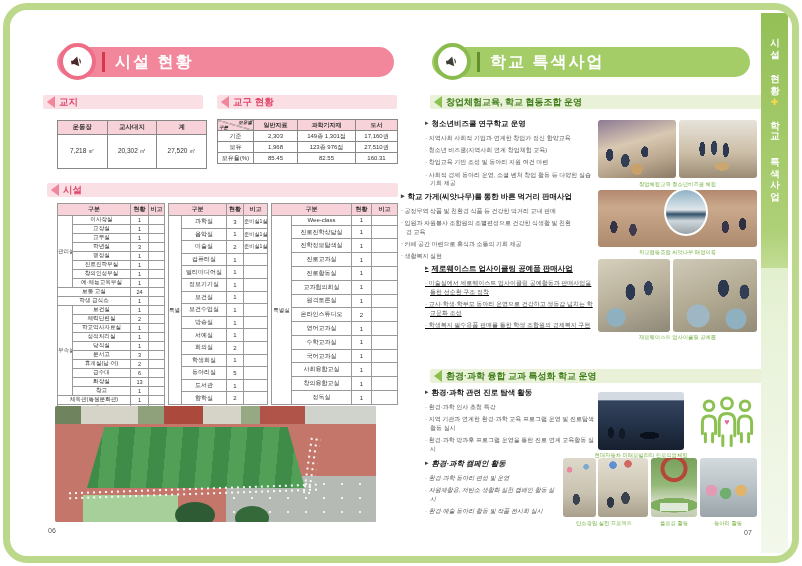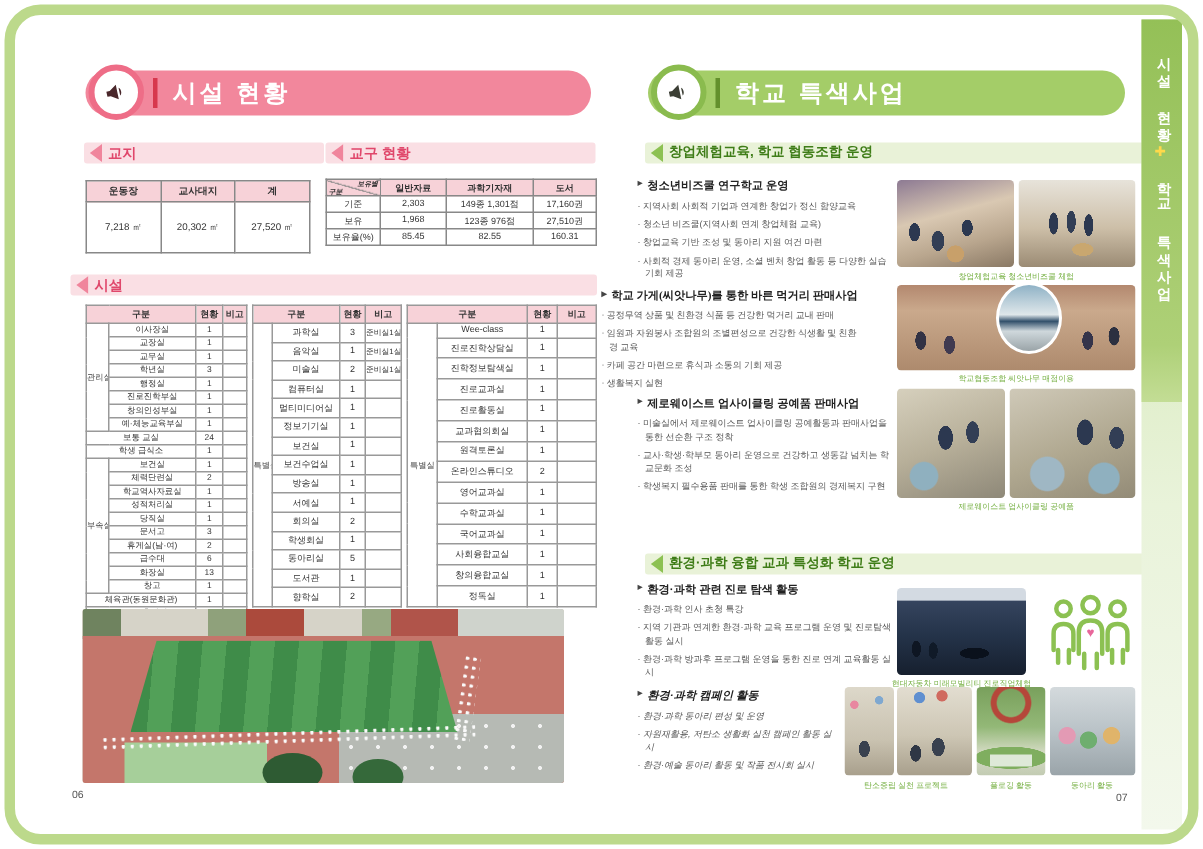--- a/index.html
+++ b/index.html
@@ -19,21 +19,21 @@
   .banner.pinkb .bar{background:#d7374d;}
   .banner.greenb{left:432px;top:47px;width:318px;background:#a4cd68;}
   .banner.greenb .bc{border:4px solid #8abb4e;}
   .banner.greenb .bar{background:#63902c;}
 
   
   .tag{position:absolute;height:14px;display:flex;align-items:center;padding-left:16px;font-weight:bold;border-radius:2px;box-sizing:border-box;}
   .tag::before{content:"";position:absolute;left:3px;top:1px;bottom:1px;width:9px;clip-path:polygon(100% 0,10% 50%,100% 100%);}
   .tag.pink{background:#fadfe4;color:#e0476b;font-size:9.5px;}
   .tag.pink::before{background:#f0859c;}
-  .gband{position:absolute;height:14px;display:flex;align-items:flex-start;padding-left:16px;font-weight:bold;
+  .gband{position:absolute;height:14px;display:flex;align-items:center;padding-left:16px;font-weight:bold;
          background:#e9f2d8;color:#3f7d18;font-size:9px;border-radius:2px;box-sizing:border-box;}
   .gband::before{content:"";position:absolute;left:3px;top:1px;bottom:1px;width:9px;clip-path:polygon(100% 0,10% 50%,100% 100%);background:#8cc152;}
 
   
   .dtable{border-collapse:collapse;position:absolute;table-layout:fixed;background:#fff;}
   .dtable th,.dtable td{border:0.5px solid #888;font-size:6.5px;text-align:center;padding:0;color:#333;}
   .dtable th{background:#f7d2d8;font-weight:bold;}
   .dtable{border-top:1.5px solid #333;border-bottom:1.5px solid #333;}
   #land-table{left:57px;top:120px;width:150px;}
   #land-table th{height:13px;}
@@ -164,21 +164,21 @@
     <div class="bc">
       <svg width="17" height="17" viewBox="0 0 24 24">
           <path d="M3 9.5h3.2L13 5v14l-6.8-4.5H3z" fill="#4a272b"></path>
           <path d="M15 8.2c2.2 1.4 2.2 6.2 0 7.6z" fill="#4a272b"></path>
         </svg>
     </div>
     <div class="bar"></div>
     <span class="btxt">시설 현황</span>
   </div>
 
-  <div class="tag pink" style="left:56px;top:95px;width:160px;">
+  <div class="tag pink" style="left:43px;top:95px;width:160px;">
     <span>교지</span>
   </div>
 
   <table class="dtable" id="land-table">
     <tbody>
         <tr>
       <th>운동장</th>
       <th>교사대지</th>
       <th>계</th>
     </tr>
@@ -608,21 +608,21 @@
       <span>학교 가게(씨앗나무)를 통한 바른 먹거리 판매사업</span>
       </div>
     <div>
         <div class="bullet">· 공정무역 상품 및 친환경 식품 등 건강한 먹거리 교내 판매</div>
         <div class="bullet">· 임원과 자원봉사 조합원의 조별편성으로 건강한 식생활 및 친환경 교육</div>
         <div class="bullet">· 카페 공간 마련으로 휴식과 소통의 기회 제공</div>
         <div class="bullet">· 생활복지 실현</div>
       </div>
   </div>
 
-  <div class="sub" style="left:425px;top:264px;width:172px;">
+  <div class="sub" style="left:425px;top:264px;width:172px;text-decoration:underline;">
     <div class="sub-title">
         <span class="arr">▸</span>
       <span>제로웨이스트 업사이클링 공예품 판매사업</span>
       </div>
     <div>
         <div class="bullet">· 미술실에서 제로웨이스트 업사이클링 공예활동과 판매사업을 통한 선순환 구조 정착</div>
         <div class="bullet">· 교사·학생·학부모 동아리 운영으로 건강하고 생동감 넘치는 학교문화 조성</div>
         <div class="bullet">· 학생복지 필수용품 판매를 통한 학생 조합원의 경제복지 구현</div>
       </div>
   </div>

